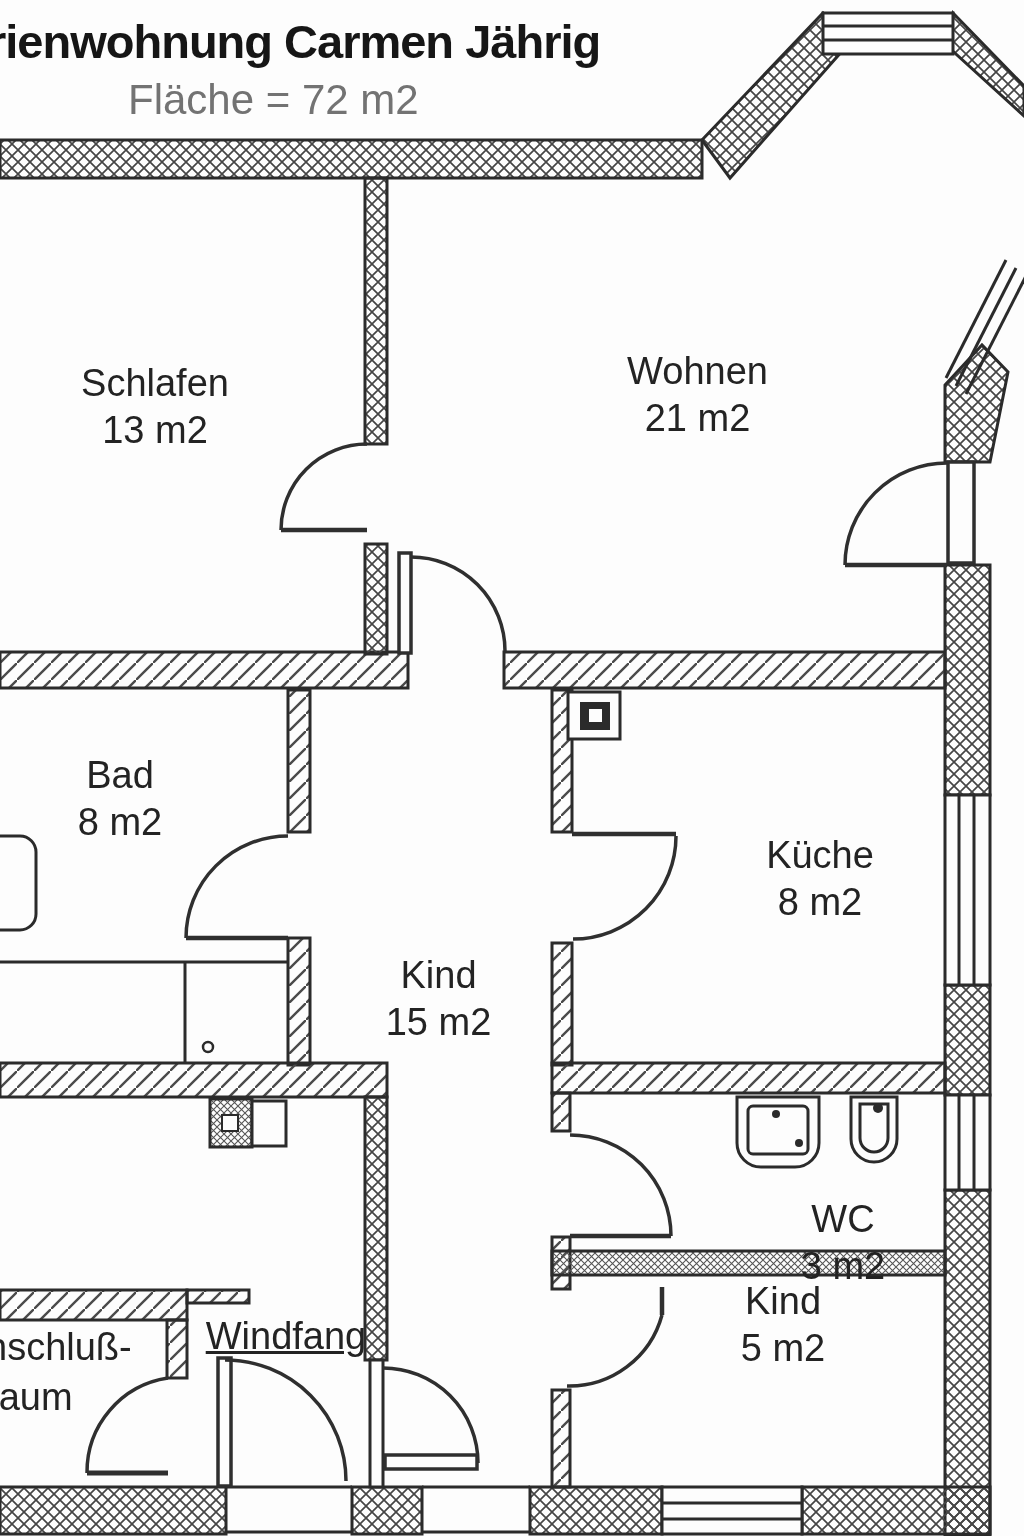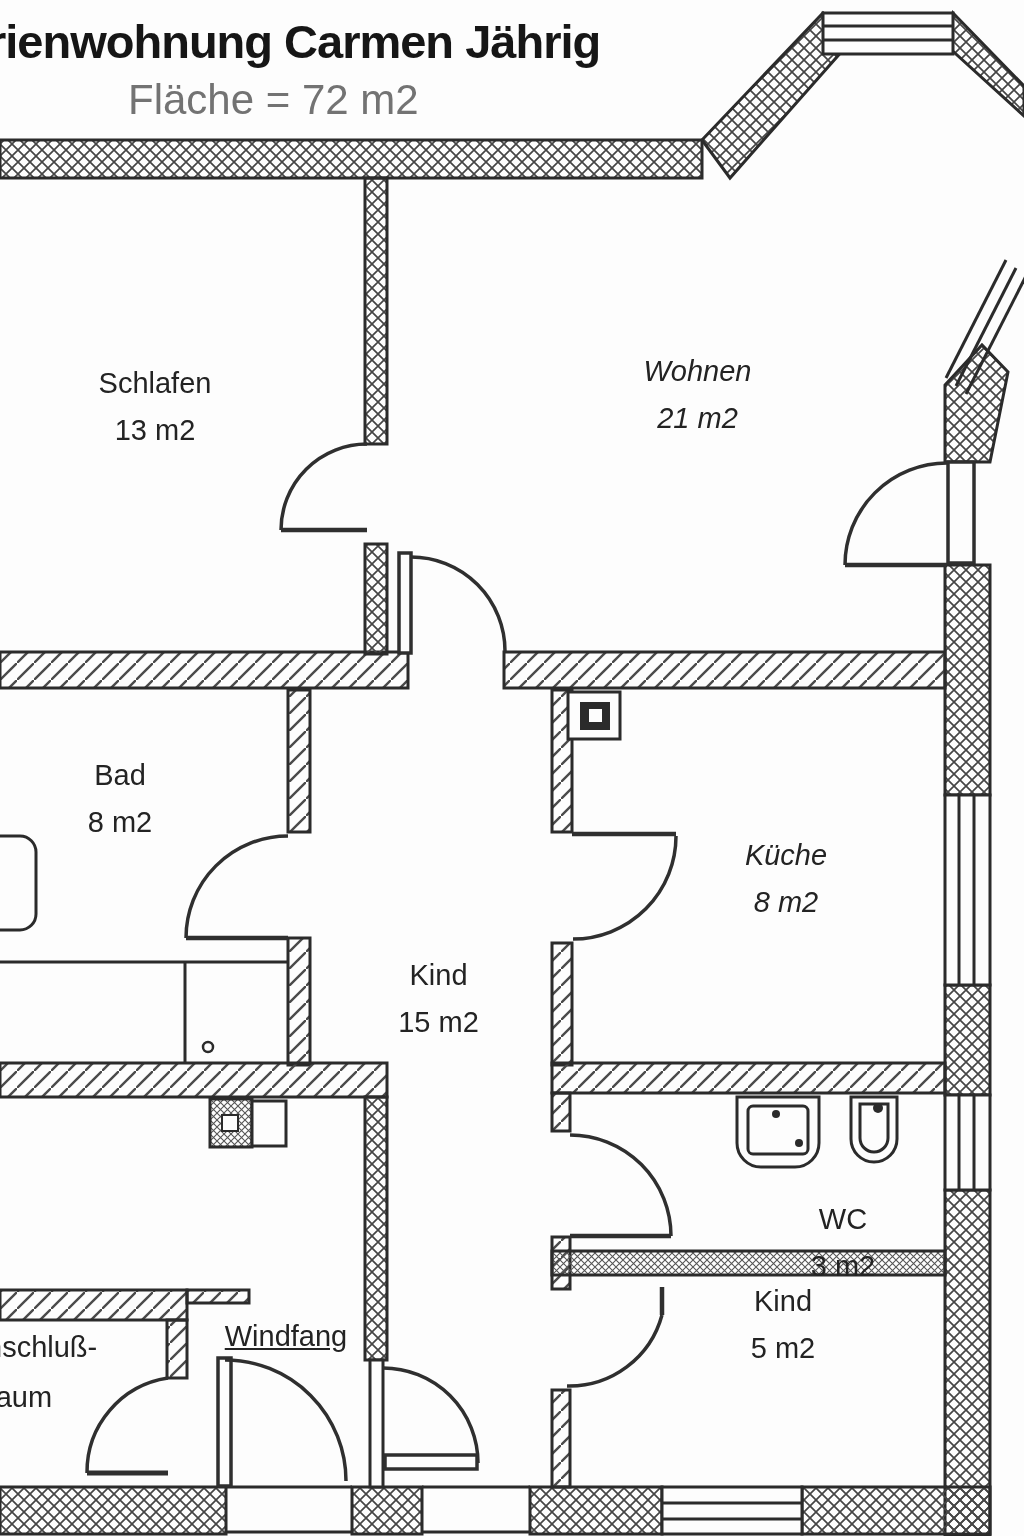--- a/index.html
+++ b/index.html
@@ -11,21 +11,21 @@
   .plan-svg{position:absolute;left:0;top:0;}
   .title{
     position:absolute;left:-12px;top:14px;white-space:nowrap;
     font-size:47px;font-weight:700;letter-spacing:-1px;color:#161616;
   }
   .subtitle{
     position:absolute;left:128px;top:76px;white-space:nowrap;
     font-size:42px;font-weight:400;color:#737373;
   }
   .room-label{
-    position:absolute;text-align:center;font-size:29px;line-height:47px;color:#232323;
+    position:absolute;text-align:center;font-size:38px;line-height:47px;color:#232323;
   }
   .room-label.left-align{text-align:left;line-height:50px;}
 </style>
 </head>
 <body>
 
 <div class="canvas">
 
   <svg class="plan-svg" width="1024" height="1536" viewBox="0 0 1024 1536">
     <defs>
@@ -212,31 +212,31 @@
   </svg>
 
   <div class="title">rienwohnung Carmen Jährig</div>
   <div class="subtitle">Fläche = 72 m2</div>
 
   <div class="room-label" style="left:20px;top:360px;width:270px;">
     <div>Schlafen</div>
     <div>13 m2</div>
   </div>
 
-  <div class="room-label" style="left:565px;top:348px;width:265px;font-style:italic;">
+  <div class="room-label" style="left:565px;top:348px;width:265px;">
     <div>Wohnen</div>
     <div>21 m2</div>
   </div>
 
   <div class="room-label" style="left:10px;top:752px;width:220px;">
     <div>Bad</div>
     <div>8 m2</div>
   </div>
 
-  <div class="room-label" style="left:666px;top:832px;width:240px;font-style:italic;">
+  <div class="room-label" style="left:700px;top:832px;width:240px;">
     <div>Küche</div>
     <div>8 m2</div>
   </div>
 
   <div class="room-label" style="left:326px;top:952px;width:225px;">
     <div>Kind</div>
     <div>15 m2</div>
   </div>
 
 

